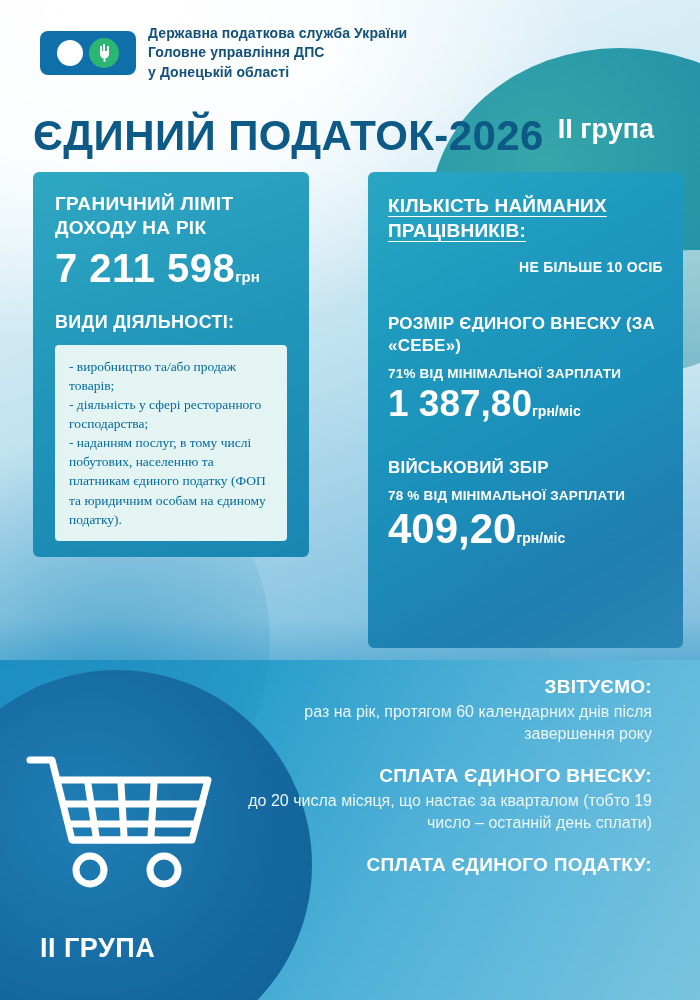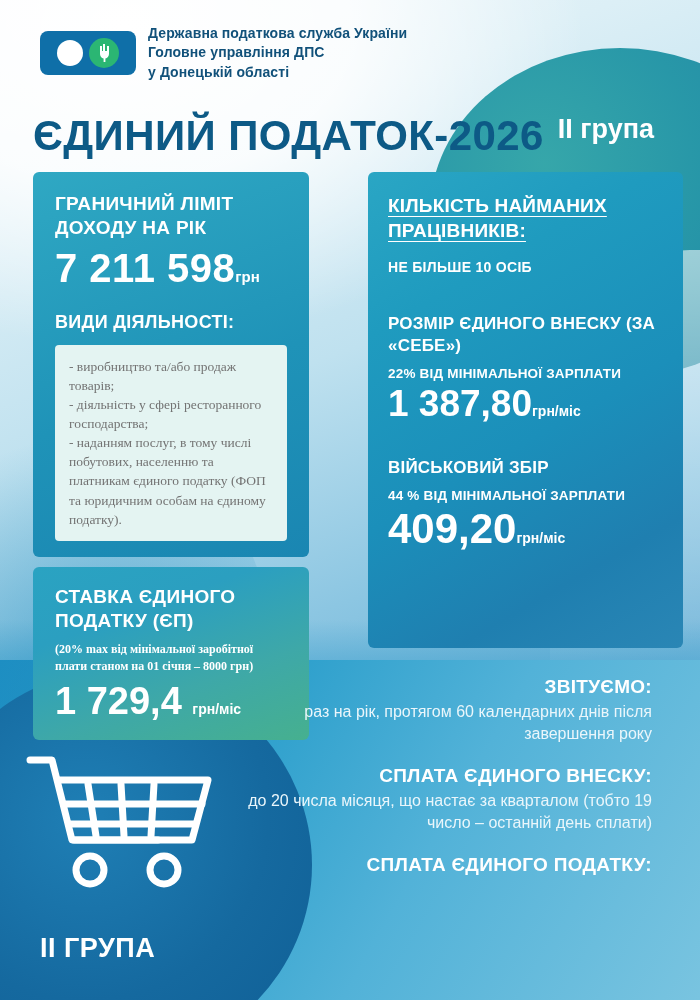--- a/index.html
+++ b/index.html
@@ -137,21 +137,21 @@
     font-size: 15px; font-weight: bold; letter-spacing: 0; margin-top: 28px;
   }
   .sub-head {
     margin-top: 24px; font-size: 18px; font-weight: bold; letter-spacing: .3px;
   }
   .activities {
     margin-top: 12px;
     background: #e4f4f2;
     border-radius: 4px;
     padding: 12px 14px;
-    color: #737373;
+    color: #0369a1;
     font-size: 13.5px;
     line-height: 1.42;
     font-family: "Liberation Serif", serif;
   }
 
   .card-rate {
     margin-top: 10px;
     border-radius: 6px;
     background: linear-gradient(160deg,#2aa3c2 0%, #2b9fc0 30%, #3ea8a8 65%, #46b08f 100%);
     padding: 18px 22px 20px 22px;
@@ -172,21 +172,21 @@
   .rate-number .unit { font-size: 14px; }
 
   
   .rc-title {
     font-size: 19px; font-weight: bold; line-height: 1.3;
     text-decoration: underline; text-underline-offset: 4px;
     letter-spacing: .2px;
   }
   .rc-sub {
     margin-top: 16px; font-size: 14px; font-weight: bold; letter-spacing: .3px;
-    text-align: left;
+    text-align: right;
   }
   .rc-block { margin-top: 38px; }
   .rc-h {
     font-size: 17px; font-weight: bold; line-height: 1.3; letter-spacing: .2px;
   }
   .rc-small {
     margin-top: 8px; font-size: 13.5px; font-weight: bold; letter-spacing: .2px;
   }
   .rc-num {
     margin-top: 4px; font-size: 37px; font-weight: bold; line-height: 1.05;
@@ -256,44 +256,37 @@
       <h2>ГРАНИЧНИЙ ЛІМІТ ДОХОДУ НА РІК</h2>
       <div class="big-number">
         <span>7 211 598</span><span class="unit">грн</span>
       </div>
       <div class="sub-head">ВИДИ ДІЯЛЬНОСТІ:</div>
       <div class="activities" style="white-space:pre-line">- виробництво та/або продаж товарів;
 - діяльність у сфері ресторанного господарства;
 - наданням послуг, в тому числі побутових, населенню та платникам єдиного податку (ФОП та юридичним особам на єдиному податку).</div>
     </div>
 
-    <div class="card-rate">
-      <h2>СТАВКА ЄДИНОГО ПОДАТКУ (ЄП)</h2>
-      <div class="note">(20% max від мінімальної заробітної плати станом на 01 січня – 8000 грн)</div>
-      <div class="rate-number">
-        <span>1 729,4</span> <span class="unit">грн/міс</span>
-      </div>
-    </div>
   </div>
 
   <div class="col-right">
     <div class="rc-title">КІЛЬКІСТЬ НАЙМАНИХ ПРАЦІВНИКІВ:</div>
     <div class="rc-sub">НЕ БІЛЬШЕ 10 ОСІБ</div>
 
     <div class="rc-block">
       <div class="rc-h">РОЗМІР ЄДИНОГО ВНЕСКУ (ЗА «СЕБЕ»)</div>
-      <div class="rc-small">22% ВІД МІНІМАЛЬНОЇ ЗАРПЛАТИ</div>
+      <div class="rc-small">71% ВІД МІНІМАЛЬНОЇ ЗАРПЛАТИ</div>
       <div class="rc-num">
         <span>1 387,80</span><span class="unit">грн/міс</span>
       </div>
     </div>
 
     <div class="rc-block-2">
       <div class="rc-h">ВІЙСЬКОВИЙ ЗБІР</div>
-      <div class="rc-small">44 % ВІД МІНІМАЛЬНОЇ ЗАРПЛАТИ</div>
+      <div class="rc-small">78 % ВІД МІНІМАЛЬНОЇ ЗАРПЛАТИ</div>
       <div class="rc-num rc-num-big">
         <span>409,20</span><span class="unit">грн/міс</span>
       </div>
     </div>
   </div>
 
   <div class="bottom-text">
     <div>
       <div class="bt-head">ЗВІТУЄМО:</div>
       <div class="bt-body">раз на рік, протягом 60 календарних днів після завершення року</div>

